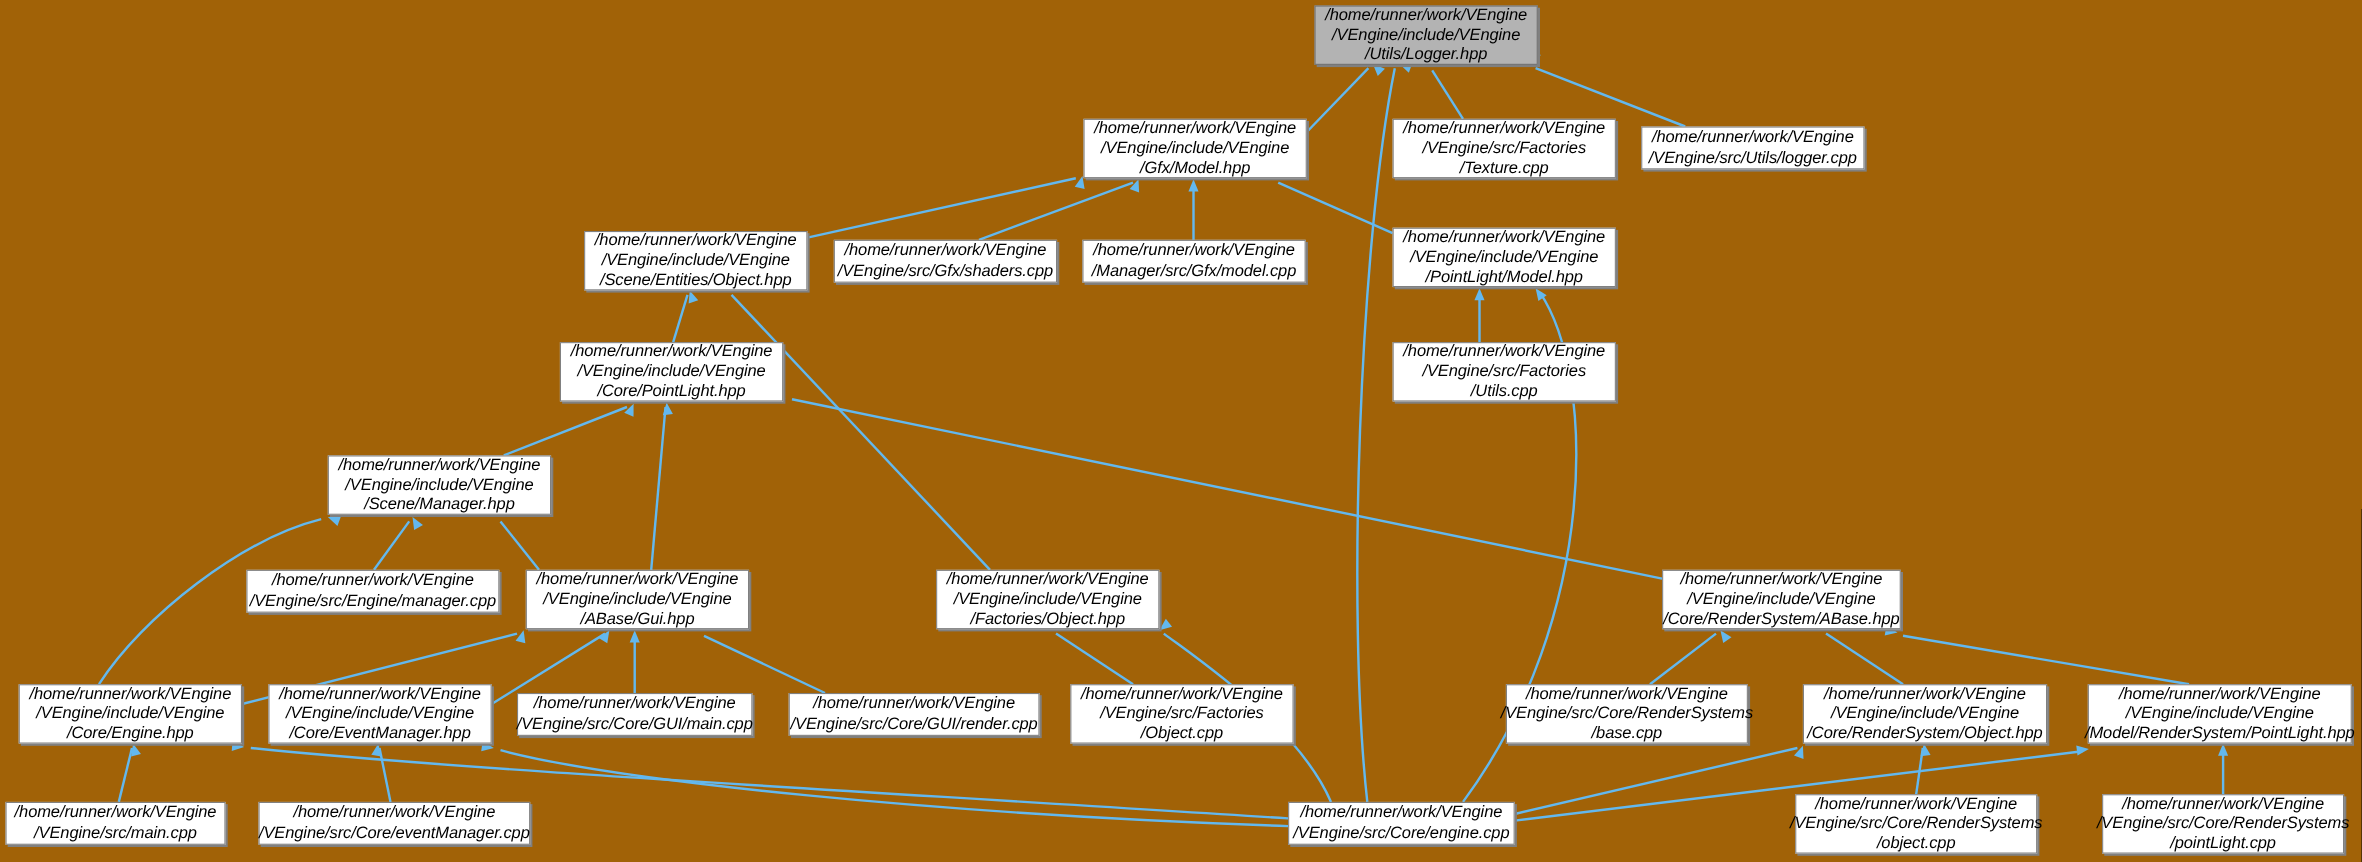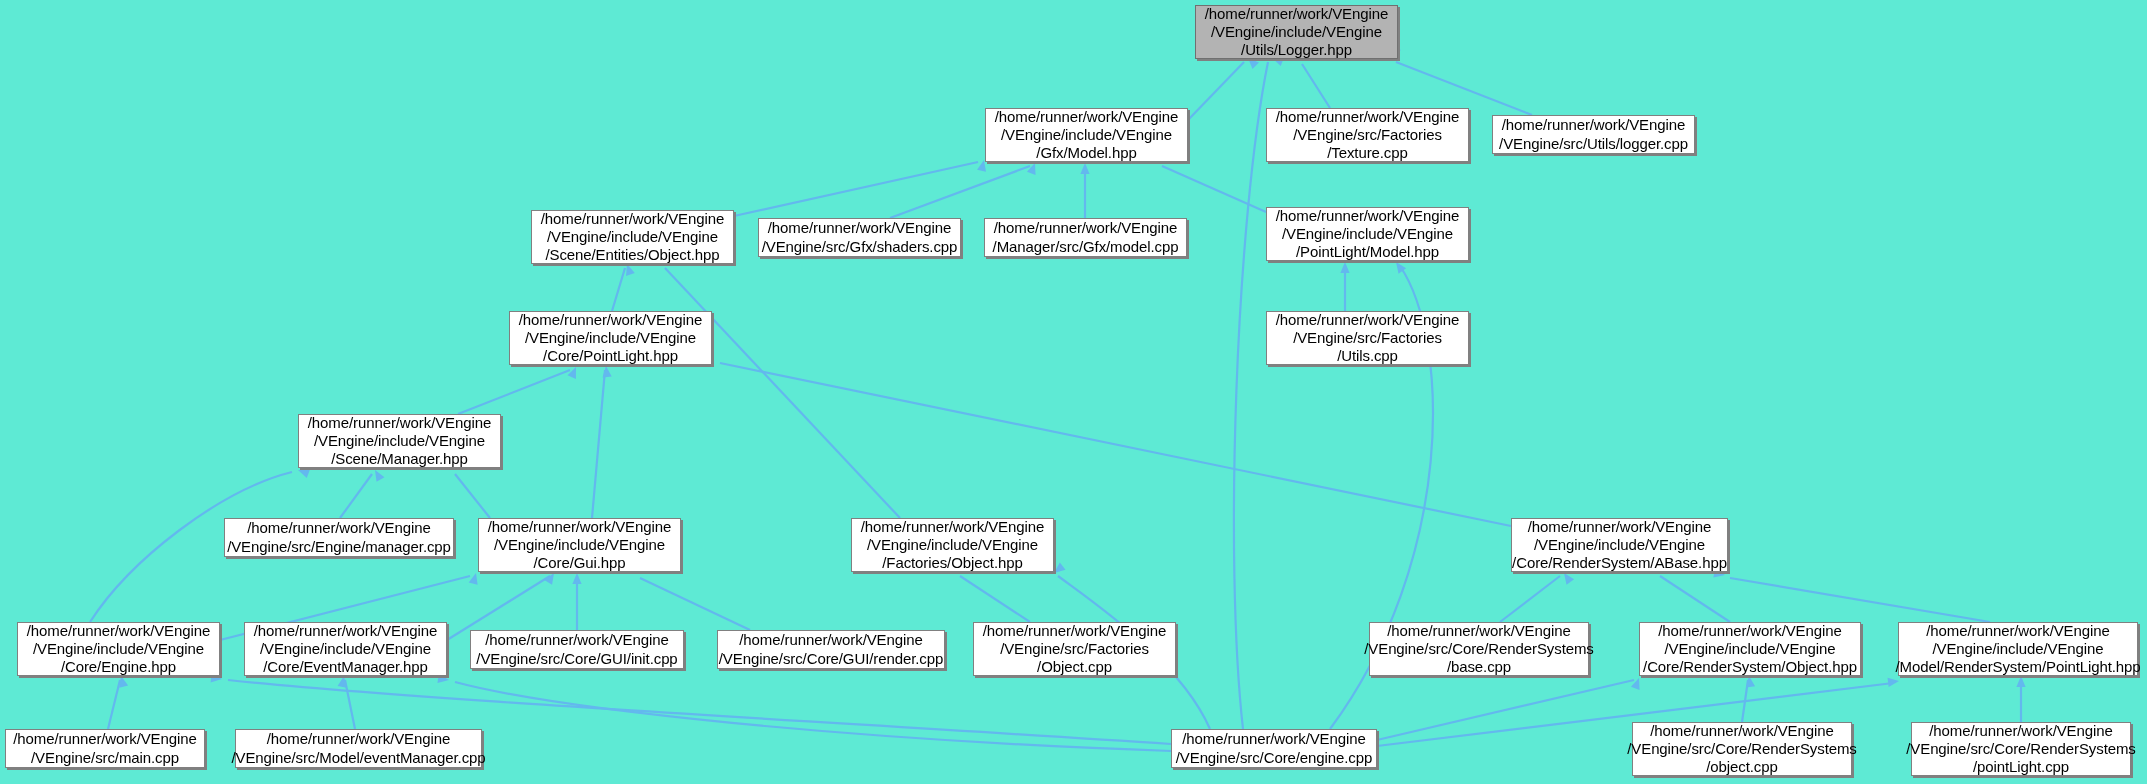--- a/index.html
+++ b/index.html
@@ -43,21 +43,21 @@
   }
   .node.root {
     background: #b3b3b3;
     border: 1px solid #707070;
   }
   .node .ln { display: block; }
 </style>
 </head>
 <body>
 
-<div id="canvas" style="background: #5eead4;">
+<div id="canvas" style="background: #a16207; font-style: italic;">
   <svg id="edge-layer" viewBox="0 0 2147 784" xmlns="http://www.w3.org/2000/svg">
       <path d="M 1188 120 L 1244 62" fill="none" stroke="#63b8ee" stroke-width="2.2"></path>
       <polygon points="0,0 -11,4.6 -11,-4.6" fill="#63b8ee" transform="translate(1248,58) rotate(-135)"></polygon>
       <path d="M 1243 729 C 1224 560 1236 220 1268 62" fill="none" stroke="#63b8ee" stroke-width="2.2"></path>
       <polygon points="0,0 -11,4.6 -11,-4.6" fill="#63b8ee" transform="translate(1272,58) rotate(-160)"></polygon>
       <path d="M 1330 108 L 1302 64" fill="none" stroke="#63b8ee" stroke-width="2.2"></path>
       <polygon points="0,0 -11,4.6 -11,-4.6" fill="#63b8ee" transform="translate(1300,58) rotate(-210)"></polygon>
       <path d="M 1532 115 L 1396 62" fill="none" stroke="#63b8ee" stroke-width="2.2"></path>
       <polygon points="0,0 -11,4.6 -11,-4.6" fill="#63b8ee" transform="translate(1392,58) rotate(-245)"></polygon>
       <path d="M 734 216 L 978 162" fill="none" stroke="#63b8ee" stroke-width="2.2"></path>
@@ -128,29 +128,29 @@
     <div class="node" title="/home/runner/work/VEngine/VEngine/src/Factories/Texture.cpp" style="left: 1266px; top: 108px; width: 203px; height: 54px;"><span class="ln">/home/runner/work/VEngine</span><span class="ln">/VEngine/src/Factories</span><span class="ln">/Texture.cpp</span></div>
     <div class="node" title="/home/runner/work/VEngine/VEngine/src/Utils/logger.cpp" style="left: 1492px; top: 115px; width: 203px; height: 39px;"><span class="ln">/home/runner/work/VEngine</span><span class="ln">/VEngine/src/Utils/logger.cpp</span></div>
     <div class="node" title="/home/runner/work/VEngine/VEngine/include/VEngine/Scene/Entities/Object.hpp" style="left: 531px; top: 210px; width: 203px; height: 54px;"><span class="ln">/home/runner/work/VEngine</span><span class="ln">/VEngine/include/VEngine</span><span class="ln">/Scene/Entities/Object.hpp</span></div>
     <div class="node" title="/home/runner/work/VEngine/VEngine/src/Gfx/shaders.cpp" style="left: 758px; top: 218px; width: 203px; height: 39px;"><span class="ln">/home/runner/work/VEngine</span><span class="ln">/VEngine/src/Gfx/shaders.cpp</span></div>
     <div class="node" title="/home/runner/work/VEngine/VEngine/src/Gfx/model.cpp" style="left: 984px; top: 218px; width: 203px; height: 39px;"><span class="ln">/home/runner/work/VEngine</span><span class="ln">/Manager/src/Gfx/model.cpp</span></div>
     <div class="node" title="/home/runner/work/VEngine/VEngine/include/VEngine/Factories/Model.hpp" style="left: 1266px; top: 207px; width: 203px; height: 54px;"><span class="ln">/home/runner/work/VEngine</span><span class="ln">/VEngine/include/VEngine</span><span class="ln">/PointLight/Model.hpp</span></div>
     <div class="node" title="/home/runner/work/VEngine/VEngine/include/VEngine/Core/FrameInfo.hpp" style="left: 509px; top: 311px; width: 203px; height: 54px;"><span class="ln">/home/runner/work/VEngine</span><span class="ln">/VEngine/include/VEngine</span><span class="ln">/Core/PointLight.hpp</span></div>
     <div class="node" title="/home/runner/work/VEngine/VEngine/src/Factories/Model.cpp" style="left: 1266px; top: 311px; width: 203px; height: 54px;"><span class="ln">/home/runner/work/VEngine</span><span class="ln">/VEngine/src/Factories</span><span class="ln">/Utils.cpp</span></div>
     <div class="node" title="/home/runner/work/VEngine/VEngine/include/VEngine/Scene/Manager.hpp" style="left: 298px; top: 414px; width: 203px; height: 54px;"><span class="ln">/home/runner/work/VEngine</span><span class="ln">/VEngine/include/VEngine</span><span class="ln">/Scene/Manager.hpp</span></div>
     <div class="node" title="/home/runner/work/VEngine/VEngine/src/Scene/manager.cpp" style="left: 224px; top: 518px; width: 230px; height: 39px;"><span class="ln">/home/runner/work/VEngine</span><span class="ln">/VEngine/src/Engine/manager.cpp</span></div>
-    <div class="node" title="/home/runner/work/VEngine/VEngine/include/VEngine/Core/Gui.hpp" style="left: 478px; top: 518px; width: 203px; height: 54px;"><span class="ln">/home/runner/work/VEngine</span><span class="ln">/VEngine/include/VEngine</span><span class="ln">/Core/Gui.hpp</span></div>
+    <div class="node" title="/home/runner/work/VEngine/VEngine/include/VEngine/Core/Gui.hpp" style="left: 478px; top: 518px; width: 203px; height: 54px;"><span class="ln">/home/runner/work/VEngine</span><span class="ln">/VEngine/include/VEngine</span><span class="ln">/ABase/Gui.hpp</span></div>
     <div class="node" title="/home/runner/work/VEngine/VEngine/include/VEngine/Factories/Object.hpp" style="left: 851px; top: 518px; width: 203px; height: 54px;"><span class="ln">/home/runner/work/VEngine</span><span class="ln">/VEngine/include/VEngine</span><span class="ln">/Factories/Object.hpp</span></div>
     <div class="node" title="/home/runner/work/VEngine/VEngine/include/VEngine/Core/RenderSystem/ABase.hpp" style="left: 1511px; top: 518px; width: 217px; height: 54px;"><span class="ln">/home/runner/work/VEngine</span><span class="ln">/VEngine/include/VEngine</span><span class="ln">/Core/RenderSystem/ABase.hpp</span></div>
     <div class="node" title="/home/runner/work/VEngine/VEngine/include/VEngine/Core/Engine.hpp" style="left: 17px; top: 622px; width: 203px; height: 54px;"><span class="ln">/home/runner/work/VEngine</span><span class="ln">/VEngine/include/VEngine</span><span class="ln">/Core/Engine.hpp</span></div>
     <div class="node" title="/home/runner/work/VEngine/VEngine/include/VEngine/Core/EventManager.hpp" style="left: 244px; top: 622px; width: 203px; height: 54px;"><span class="ln">/home/runner/work/VEngine</span><span class="ln">/VEngine/include/VEngine</span><span class="ln">/Core/EventManager.hpp</span></div>
-    <div class="node" title="/home/runner/work/VEngine/VEngine/src/Core/GUI/init.cpp" style="left: 470px; top: 630px; width: 214px; height: 39px;"><span class="ln">/home/runner/work/VEngine</span><span class="ln">/VEngine/src/Core/GUI/init.cpp</span></div>
+    <div class="node" title="/home/runner/work/VEngine/VEngine/src/Core/GUI/init.cpp" style="left: 470px; top: 630px; width: 214px; height: 39px;"><span class="ln">/home/runner/work/VEngine</span><span class="ln">/VEngine/src/Core/GUI/main.cpp</span></div>
     <div class="node" title="/home/runner/work/VEngine/VEngine/src/Core/GUI/render.cpp" style="left: 717px; top: 630px; width: 228px; height: 39px;"><span class="ln">/home/runner/work/VEngine</span><span class="ln">/VEngine/src/Core/GUI/render.cpp</span></div>
     <div class="node" title="/home/runner/work/VEngine/VEngine/src/Factories/Object.cpp" style="left: 973px; top: 622px; width: 203px; height: 54px;"><span class="ln">/home/runner/work/VEngine</span><span class="ln">/VEngine/src/Factories</span><span class="ln">/Object.cpp</span></div>
     <div class="node" title="/home/runner/work/VEngine/VEngine/src/Core/RenderSystems/base.cpp" style="left: 1369px; top: 622px; width: 220px; height: 54px;"><span class="ln">/home/runner/work/VEngine</span><span class="ln">/VEngine/src/Core/RenderSystems</span><span class="ln">/base.cpp</span></div>
     <div class="node" title="/home/runner/work/VEngine/VEngine/include/VEngine/Core/RenderSystem/Object.hpp" style="left: 1639px; top: 622px; width: 222px; height: 54px;"><span class="ln">/home/runner/work/VEngine</span><span class="ln">/VEngine/include/VEngine</span><span class="ln">/Core/RenderSystem/Object.hpp</span></div>
     <div class="node" title="/home/runner/work/VEngine/VEngine/include/VEngine/Core/RenderSystem/PointLight.hpp" style="left: 1898px; top: 622px; width: 240px; height: 54px;"><span class="ln">/home/runner/work/VEngine</span><span class="ln">/VEngine/include/VEngine</span><span class="ln">/Model/RenderSystem/PointLight.hpp</span></div>
     <div class="node" title="/home/runner/work/VEngine/VEngine/src/main.cpp" style="left: 5px; top: 729px; width: 200px; height: 39px;"><span class="ln">/home/runner/work/VEngine</span><span class="ln">/VEngine/src/main.cpp</span></div>
-    <div class="node" title="/home/runner/work/VEngine/VEngine/src/Core/eventManager.cpp" style="left: 235px; top: 729px; width: 247px; height: 39px;"><span class="ln">/home/runner/work/VEngine</span><span class="ln">/VEngine/src/Model/eventManager.cpp</span></div>
+    <div class="node" title="/home/runner/work/VEngine/VEngine/src/Core/eventManager.cpp" style="left: 235px; top: 729px; width: 247px; height: 39px;"><span class="ln">/home/runner/work/VEngine</span><span class="ln">/VEngine/src/Core/eventManager.cpp</span></div>
     <div class="node" title="/home/runner/work/VEngine/VEngine/src/Core/engine.cpp" style="left: 1171px; top: 729px; width: 206px; height: 39px;"><span class="ln">/home/runner/work/VEngine</span><span class="ln">/VEngine/src/Core/engine.cpp</span></div>
     <div class="node" title="/home/runner/work/VEngine/VEngine/src/Core/RenderSystems/object.cpp" style="left: 1632px; top: 722px; width: 220px; height: 54px;"><span class="ln">/home/runner/work/VEngine</span><span class="ln">/VEngine/src/Core/RenderSystems</span><span class="ln">/object.cpp</span></div>
     <div class="node" title="/home/runner/work/VEngine/VEngine/src/Core/RenderSystems/pointLight.cpp" style="left: 1911px; top: 722px; width: 220px; height: 54px;"><span class="ln">/home/runner/work/VEngine</span><span class="ln">/VEngine/src/Core/RenderSystems</span><span class="ln">/pointLight.cpp</span></div>
   </div>
 
 </body></html>

